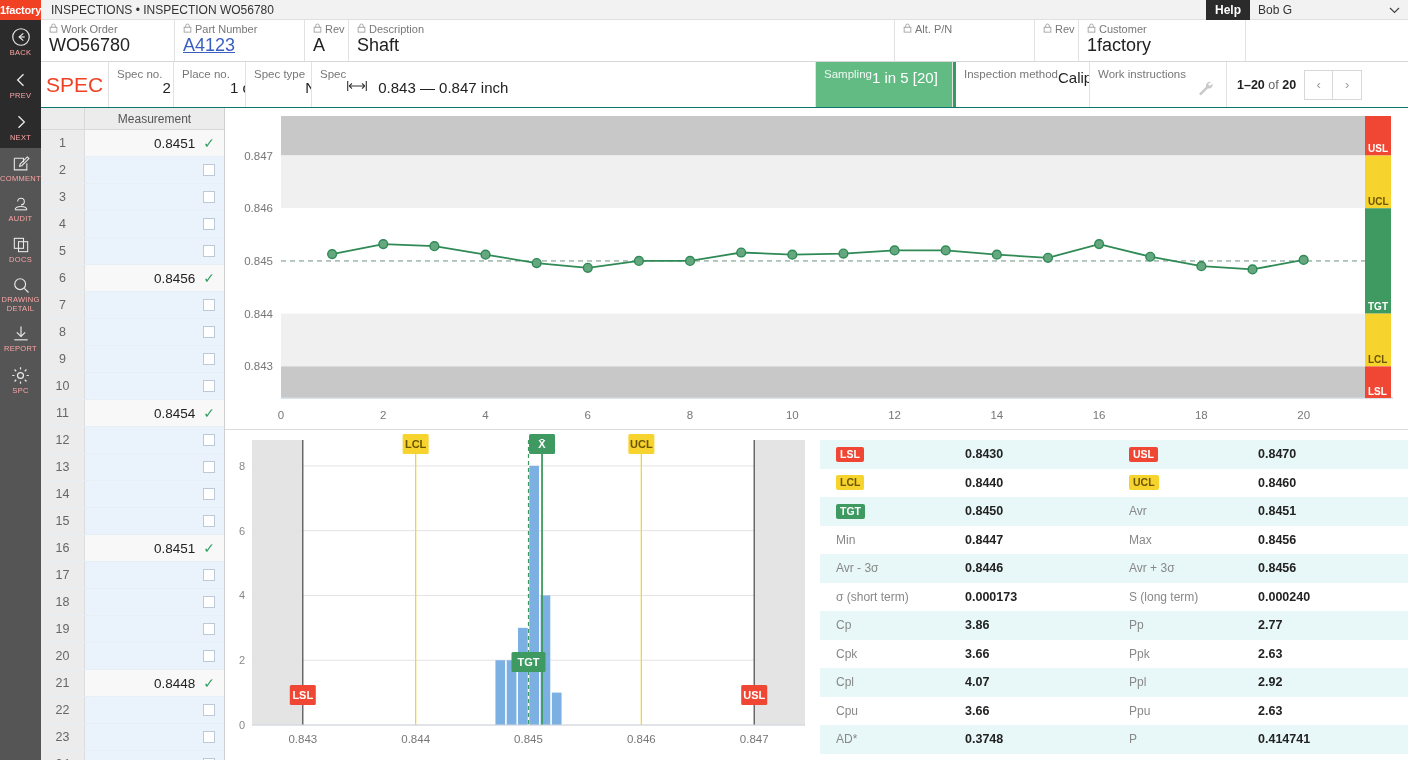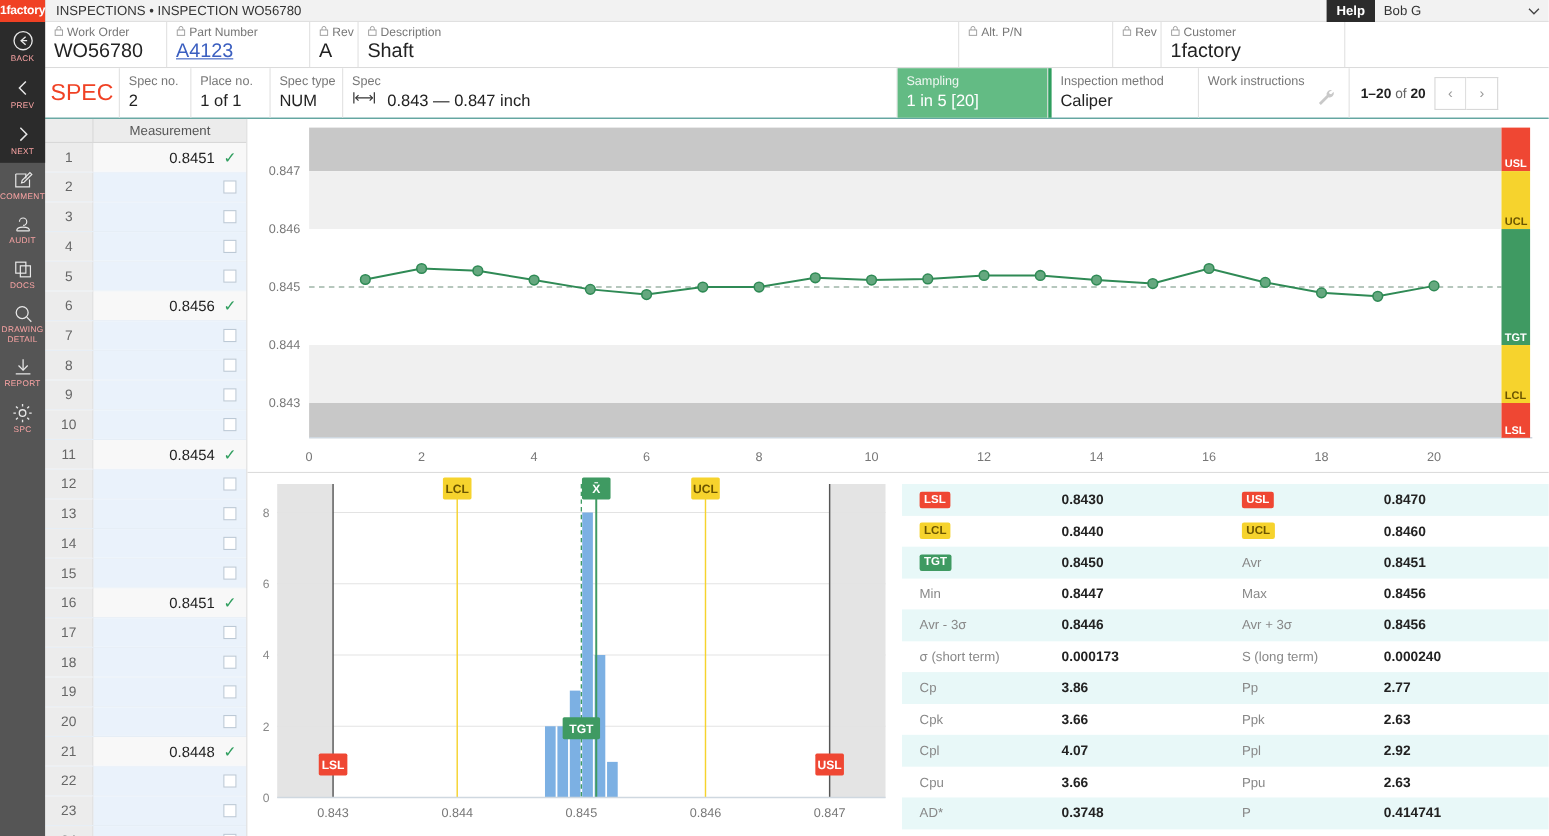--- a/index.html
+++ b/index.html
@@ -69,21 +69,21 @@
   .hdr2 {
     position: absolute; left: 41px; top: 62px; right: 0; height: 46px;
     display: flex; background: #fff; border-bottom: 1px solid #0f766e;
   }
   .spec-tag {
     width: 68px; display: flex; align-items: center; justify-content: center;
     color: #f04124; font-size: 21px; border-right: 1px solid #e2e2e2;
   }
   .h2cell {
     border-right: 1px solid #e2e2e2; padding: 5px 8px 0 8px;
-    display: flex; flex-direction: column; overflow: hidden;
+    display: flex; flex-direction: row; overflow: hidden;
   }
   .h2cell .cap { font-size: 11.5px; color: #777; line-height: 14px; white-space: nowrap;}
   .h2cell .val { font-size: 15px; color: #222; line-height: 21px; white-space: nowrap;}
   .sampling {
     background: #63bb84; color: #fff;
   }
   .sampling .cap { color: #f0f7f2; }
   .sampling .val { color: #fff; }
   .insp-method { border-left: 3px solid #2f9e5e; }
   .pager {
@@ -240,21 +240,21 @@
       <span>Bob G</span>
       <span>
         <svg width="11" height="7" viewBox="0 0 11 7" fill="none" stroke="#444" stroke-width="1.2">
           <path d="M1 1 L5.5 5.5 L10 1"></path>
         </svg>
       </span>
     </div>
   </div>
 
   <div class="hdr1" id="hdr1">
-      <div class="fcell" style="width: 111px;">
+      <div class="fcell" style="width: 134px;">
         <div class="cap">
           <span><svg width="9" height="10" viewBox="0 0 12 13" fill="none" stroke="#999" stroke-width="1.1">
               <rect x="1.5" y="5.5" width="9" height="6.5"></rect>
               <path d="M3.6 5.5 V3.6 a2.4 2.4 0 0 1 4.8 0 V5.5"></path>
             </svg></span>
           <span>Work Order</span>
         </div>
         <div class="val">WO56780</div>
       </div>
       <div class="fcell" style="width: 130px;">

